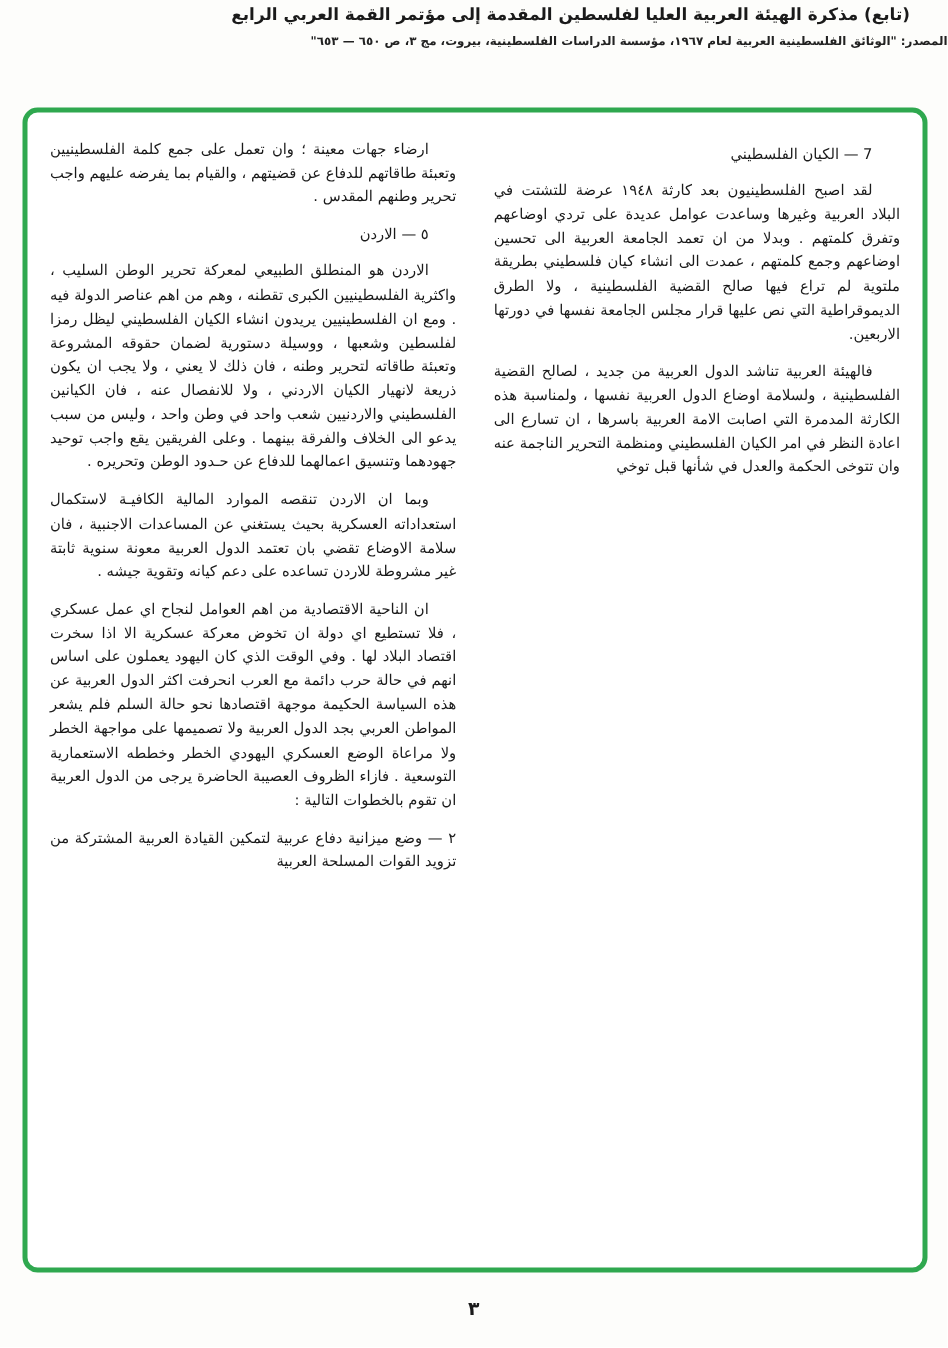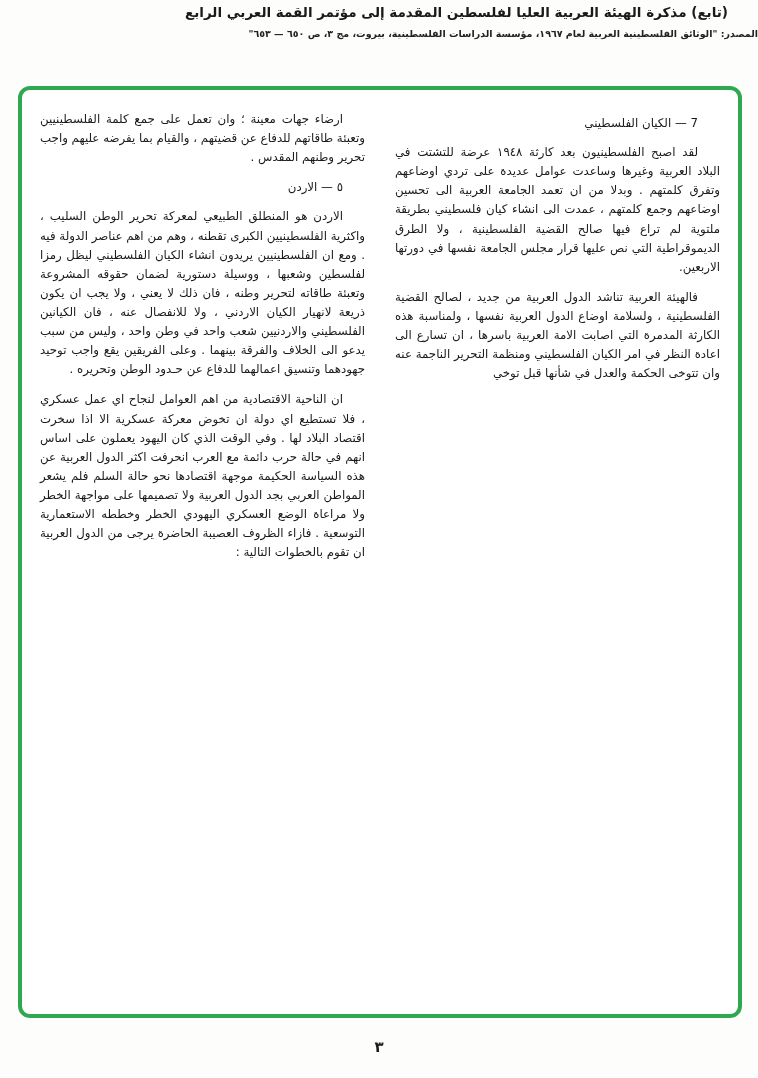--- a/index.html
+++ b/index.html
@@ -100,21 +100,23 @@
       <div class="col">
         <p class="section-heading">7 — الكيان الفلسطيني</p>
         <p class="para">لقد اصبح الفلسطينيون بعد كارثة ١٩٤٨ عرضة للتشتت في البلاد العربية وغيرها وساعدت عوامل عديدة على تردي اوضاعهم وتفرق كلمتهم . وبدلا من ان تعمد الجامعة العربية الى تحسين اوضاعهم وجمع كلمتهم ، عمدت الى انشاء كيان فلسطيني بطريقة ملتوية لم تراع فيها صالح القضية الفلسطينية ، ولا الطرق الديموقراطية التي نص عليها قرار مجلس الجامعة نفسها في دورتها الاربعين.</p>
         <p class="para">فالهيئة العربية تناشد الدول العربية من جديد ، لصالح القضية الفلسطينية ، ولسلامة اوضاع الدول العربية نفسها ، ولمناسبة هذه الكارثة المدمرة التي اصابت الامة العربية باسرها ، ان تسارع الى اعادة النظر في امر الكيان الفلسطيني ومنظمة التحرير الناجمة عنه وان تتوخى الحكمة والعدل في شأنها قبل توخي</p>
       </div>
 
       <div class="col">
         <p class="para">ارضاء جهات معينة ؛ وان تعمل على جمع كلمة الفلسطينيين وتعبئة طاقاتهم للدفاع عن قضيتهم ، والقيام بما يفرضه عليهم واجب تحرير وطنهم المقدس .</p>
         <p class="section-heading">٥ — الاردن</p>
         <p class="para">الاردن هو المنطلق الطبيعي لمعركة تحرير الوطن السليب ، واكثرية الفلسطينيين الكبرى تقطنه ، وهم من اهم عناصر الدولة فيه . ومع ان الفلسطينيين يريدون انشاء الكيان الفلسطيني ليظل رمزا لفلسطين وشعبها ، ووسيلة دستورية لضمان حقوقه المشروعة وتعبئة طاقاته لتحرير وطنه ، فان ذلك لا يعني ، ولا يجب ان يكون ذريعة لانهيار الكيان الاردني ، ولا للانفصال عنه ، فان الكيانين الفلسطيني والاردنيين شعب واحد في وطن واحد ، وليس من سبب يدعو الى الخلاف والفرقة بينهما . وعلى الفريقين يقع واجب توحيد جهودهما وتنسيق اعمالهما للدفاع عن حـدود الوطن وتحريره .</p>
+        <p class="para">وبما ان الاردن تنقصه الموارد المالية الكافيـة لاستكمال استعداداته العسكرية بحيث يستغني عن المساعدات الاجنبية ، فان سلامة الاوضاع تقضي بان تعتمد الدول العربية معونة سنوية ثابتة غير مشروطة للاردن تساعده على دعم كيانه وتقوية جيشه .</p>
         <p class="para">ان الناحية الاقتصادية من اهم العوامل لنجاح اي عمل عسكري ، فلا تستطيع اي دولة ان تخوض معركة عسكرية الا اذا سخرت اقتصاد البلاد لها . وفي الوقت الذي كان اليهود يعملون على اساس انهم في حالة حرب دائمة مع العرب انحرفت اكثر الدول العربية عن هذه السياسة الحكيمة موجهة اقتصادها نحو حالة السلم فلم يشعر المواطن العربي بجد الدول العربية ولا تصميمها على مواجهة الخطر ولا مراعاة الوضع العسكري اليهودي الخطر وخططه الاستعمارية التوسعية . فازاء الظروف العصيبة الحاضرة يرجى من الدول العربية ان تقوم بالخطوات التالية :</p>
+        <p class="para list-item">٢ — وضع ميزانية دفاع عربية لتمكين القيادة العربية المشتركة من تزويد القوات المسلحة العربية</p>
       </div>
 
     </div>
   </div>
 
   <div class="page-number">٣</div>
 
 </div>
 
 </body></html>

